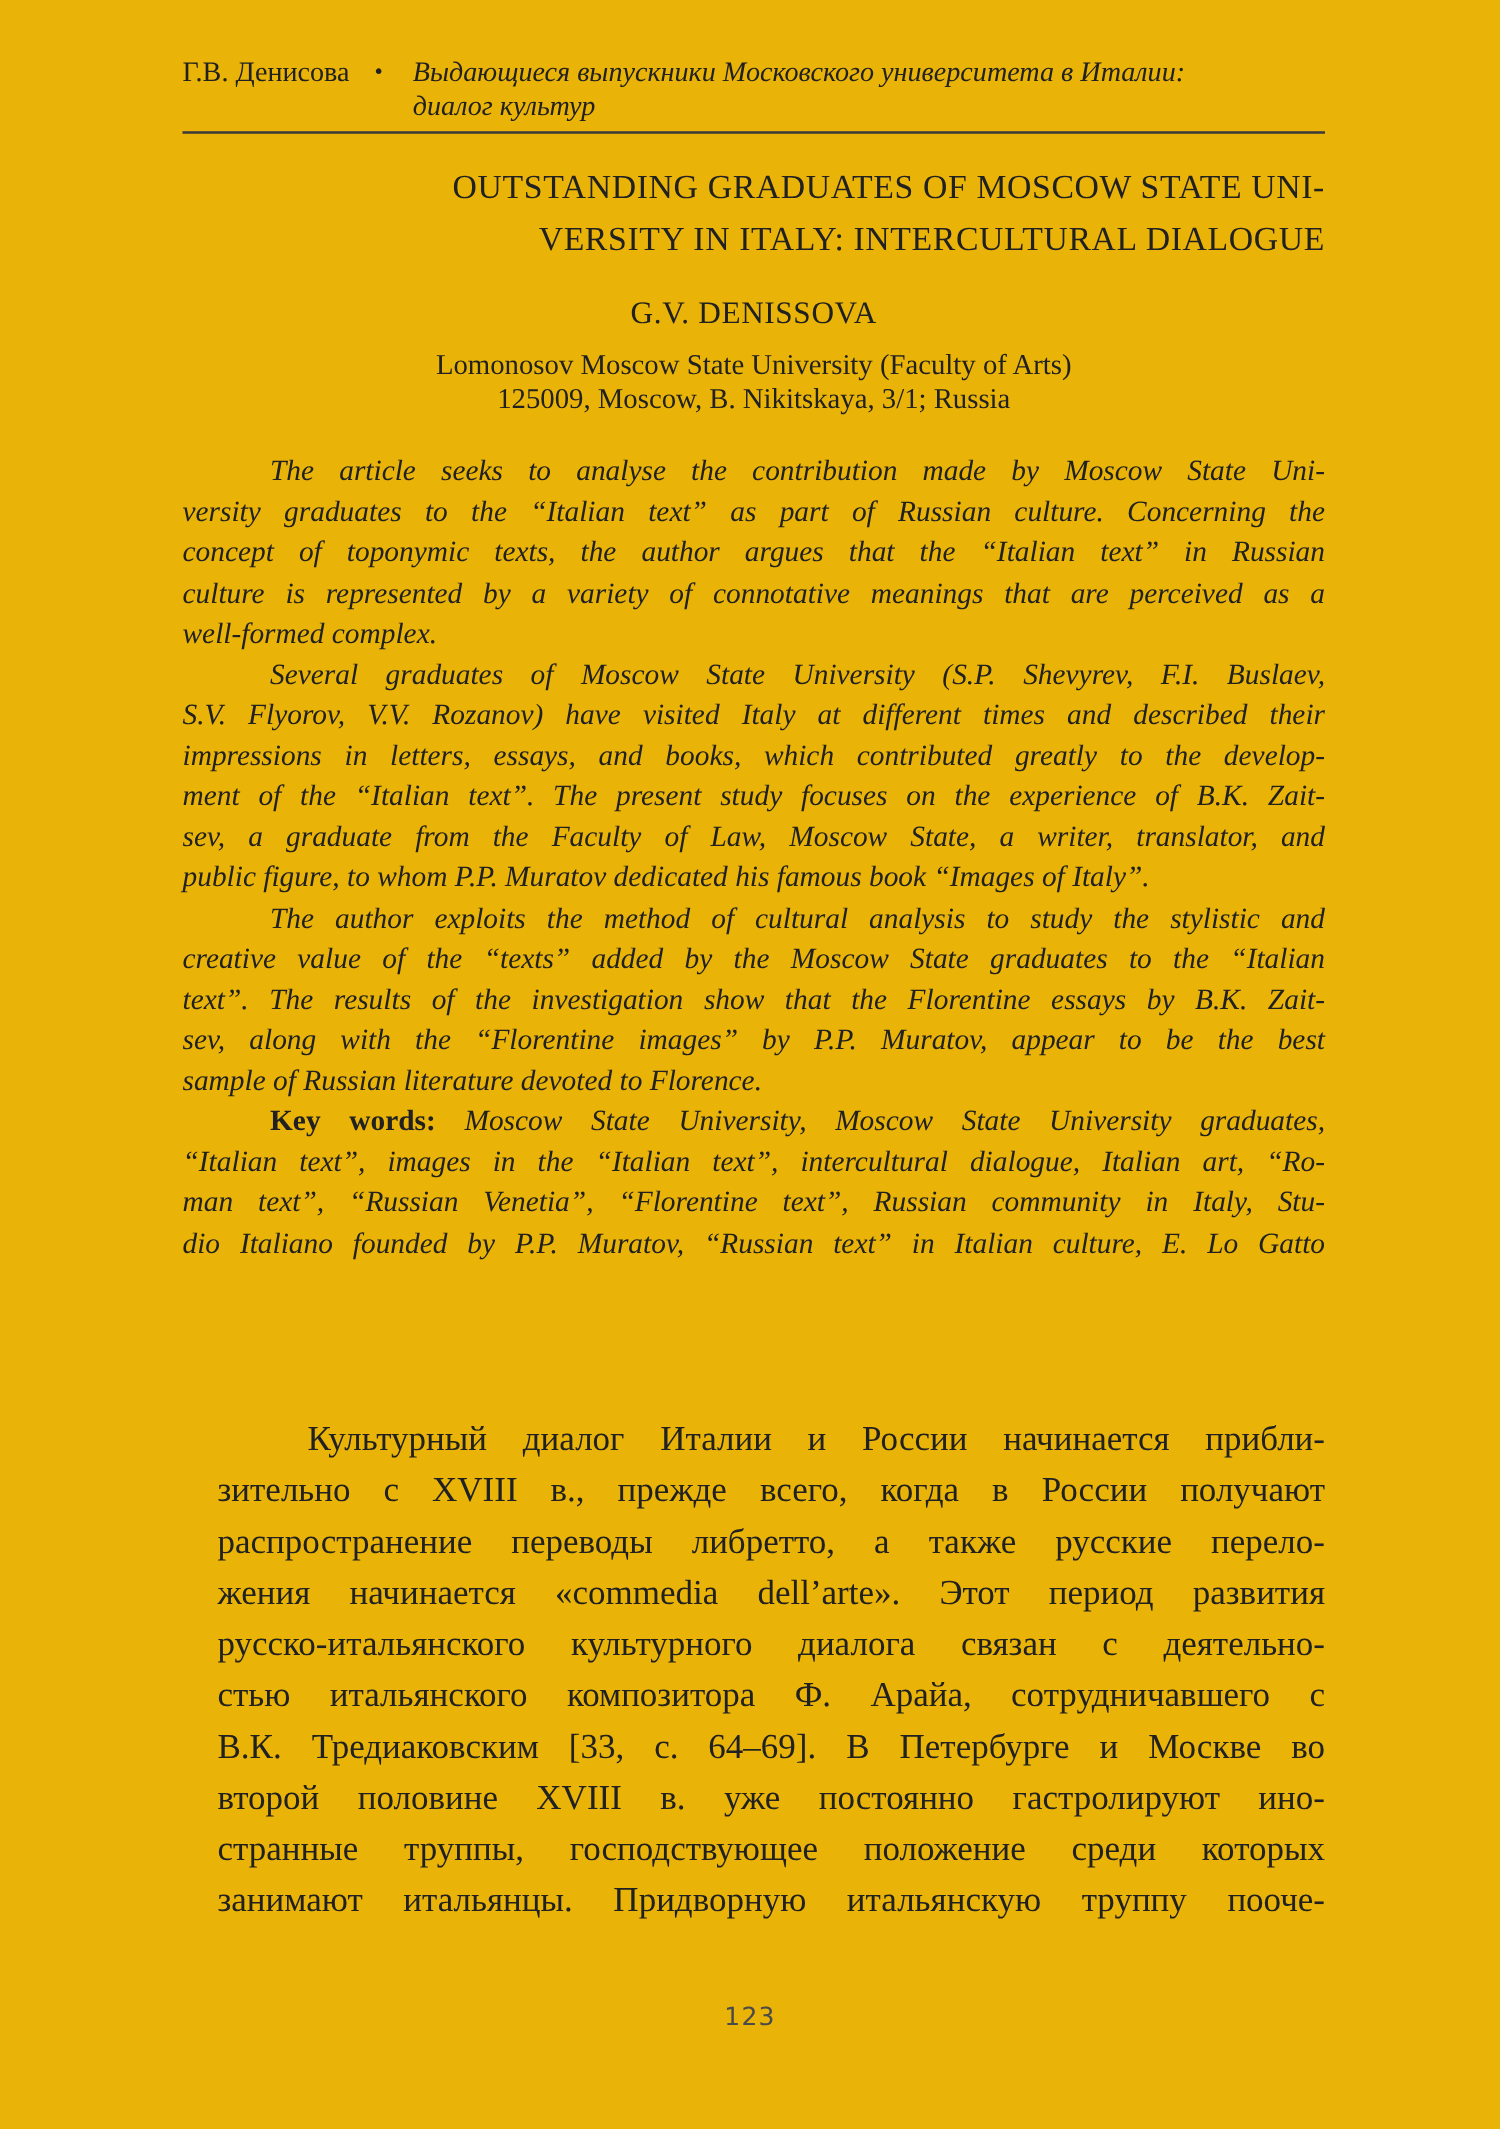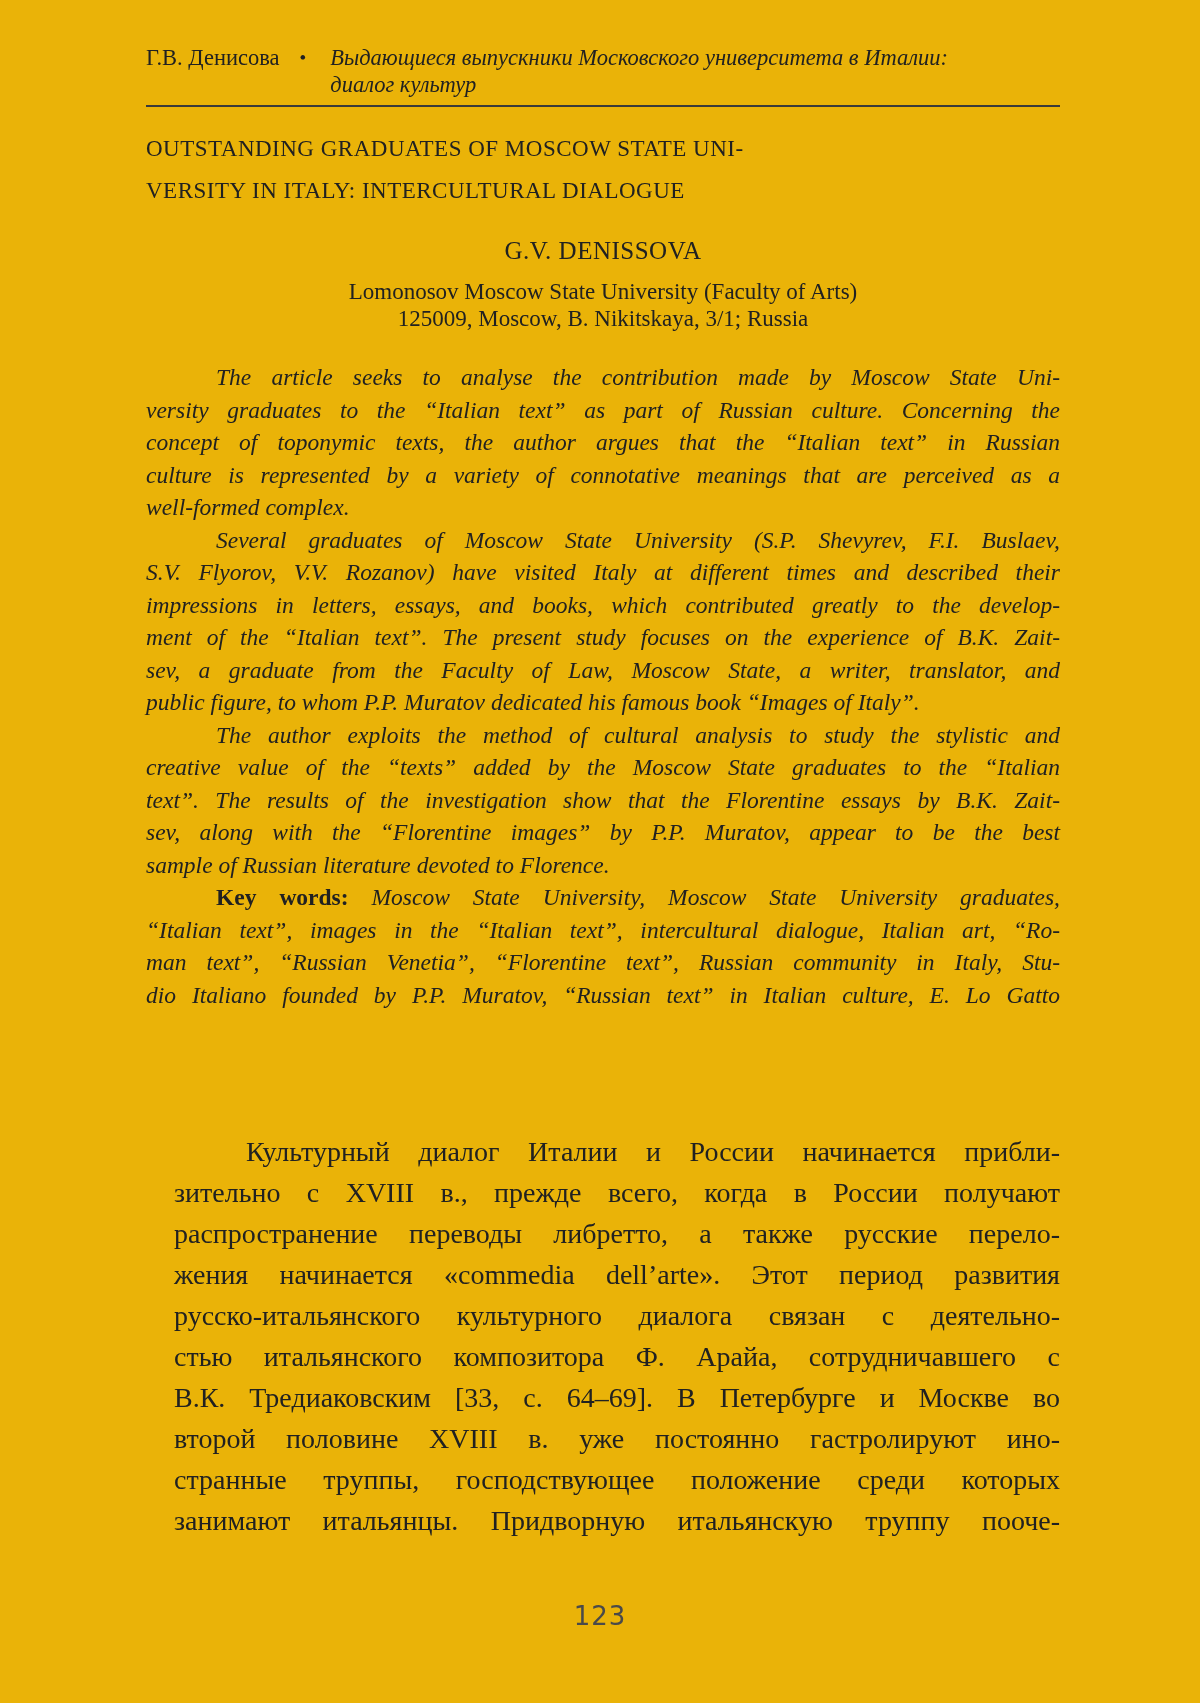--- a/index.html
+++ b/index.html
@@ -31,22 +31,22 @@
   .rh-title { font-style: italic; }
   .rule {
     border: none;
     border-top: 2.5px solid #3a3a3a;
     margin: 7px 0 0 0;
     height: 0;
   }
   
   .title {
     margin: 21px 0 0 0;
-    text-align: left;
-    font-size: 23px;
+    text-align: right;
+    font-size: 27px;
     line-height: 42px;
     font-weight: normal;
     letter-spacing: 0.5px;
   }
   .author {
     margin-top: 25px;
     text-align: center;
     font-size: 25px;
     line-height: 28px;
     letter-spacing: 0.5px;
@@ -81,21 +81,21 @@
   .body-text .line { line-height: 41px; }
   .body-text .line.first { text-indent: 72px; }
   
   .page-number {
     position: absolute;
     left: 0;
     top: 1601px;
     width: 100%;
     text-align: center;
     font-family: "DejaVu Sans", sans-serif;
-    font-size: 26px;
+    font-size: 20px;
     color: #4a4a4a;
     letter-spacing: 1px;
   }
 </style>
 </head>
 <body>
 
 <div class="page">
   <div class="content">
 

